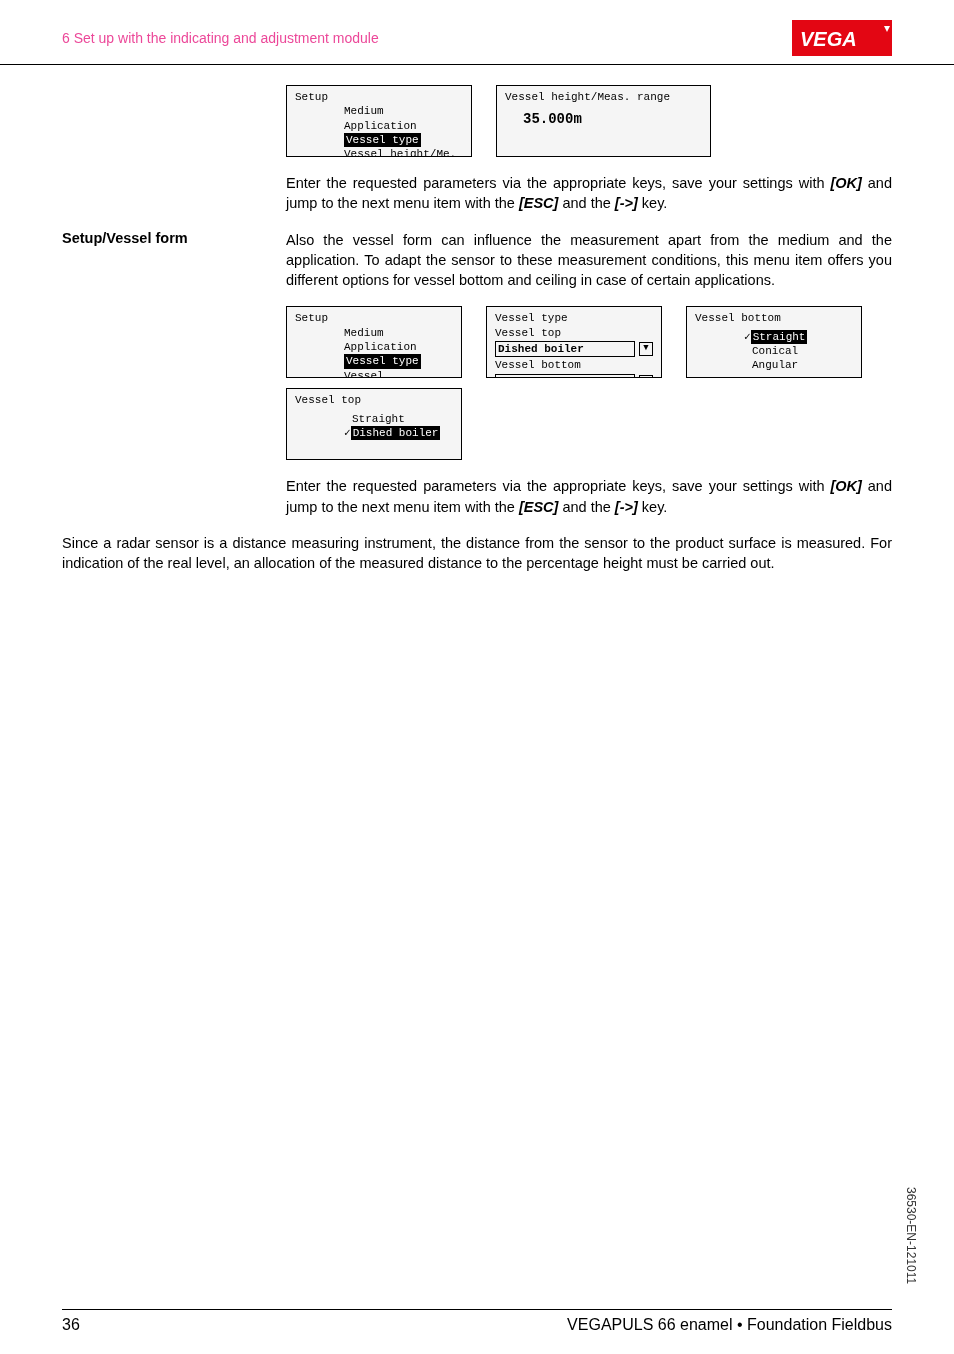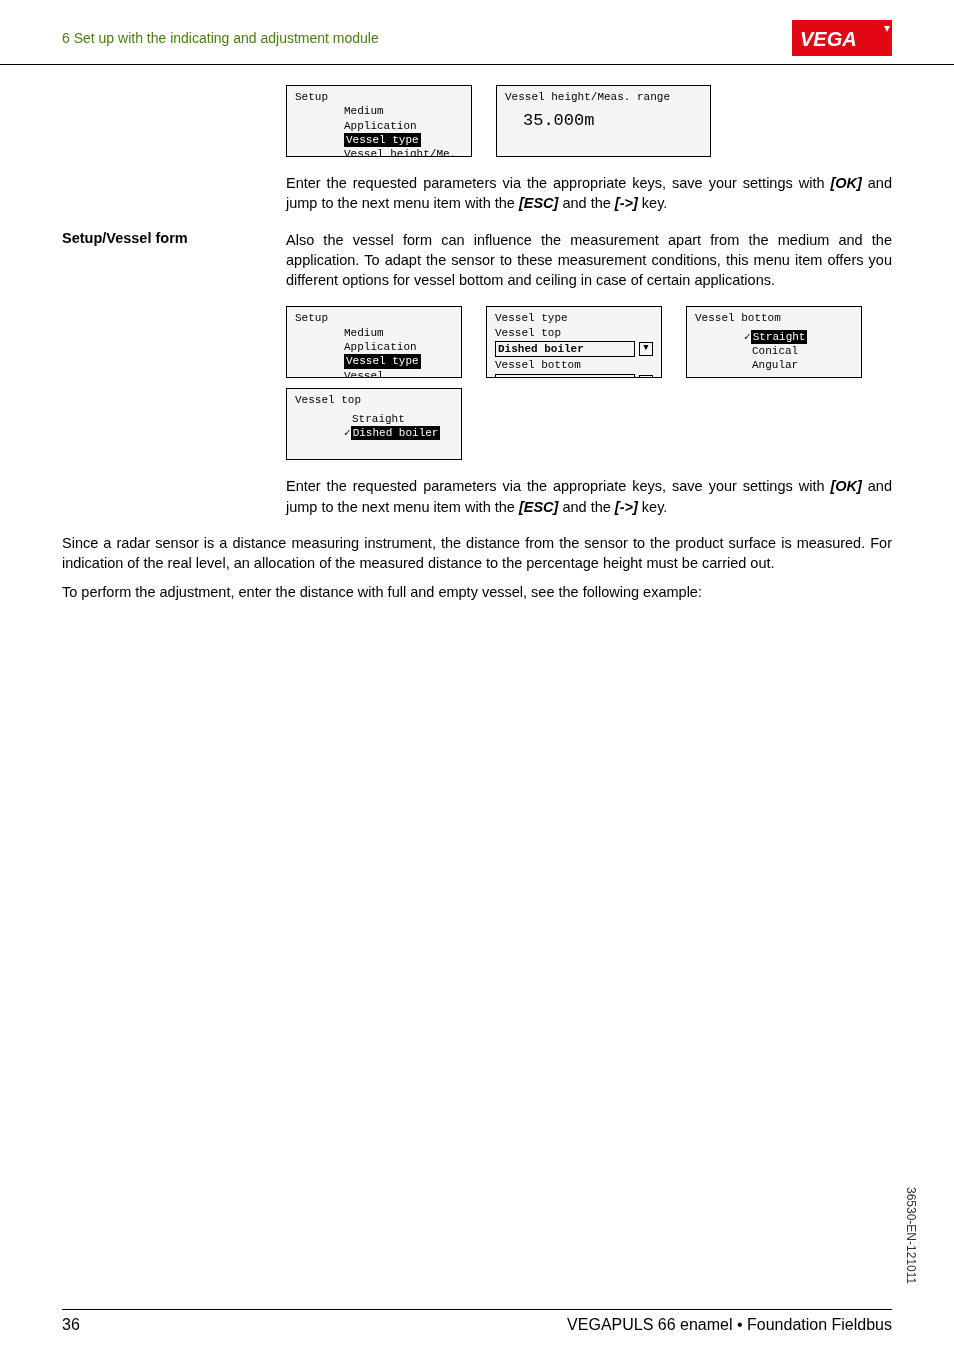--- a/index.html
+++ b/index.html
@@ -20,21 +20,21 @@
     .header {
       display: flex;
       justify-content: space-between;
       align-items: center;
       padding: 20px 62px 8px 62px;
       border-bottom: 1px solid #000;
       margin-bottom: 20px;
     }
     .header-text {
       font-size: 14px;
-      color: #4d7c0f;
+      color: #ec4899;
     }
     .logo {
       display: flex;
       align-items: center;
     }
     .logo-svg {
       width: 100px;
       height: 36px;
     }
     .content {
@@ -67,22 +67,22 @@
       padding-left: 8px;
       margin-left: 41px;
     }
     .lcd-highlight {
       background: #000;
       color: #fff;
       display: inline-block;
       padding: 0 2px;
     }
     .lcd-value {
-      font-size: 17px;
-      font-weight: normal;
+      font-size: 14px;
+      font-weight: bold;
       padding-left: 18px;
       padding-top: 6px;
     }
     .lcd-dropdown-row {
       display: flex;
       justify-content: space-between;
       align-items: center;
       padding: 1px 0;
     }
     .lcd-dropdown-label {
@@ -251,22 +251,21 @@
       <div class="lcd-item"><span class="lcd-check">✓</span><span class="lcd-highlight">Dished boiler</span></div>
     </div>
   </div>
 
   <div class="body-text">
     <span>Enter the requested parameters via the appropriate keys, save your settings with </span><b><i>[OK]</i></b><span> and jump to the next menu item with the </span><b><i>[ESC]</i></b><span> and the </span><b><i>[-&gt;]</i></b><span> key.</span>
   </div>
 
   <div class="section-row">
     <div class="section-content">
-      <div style="margin-bottom:8px">Since a radar sensor is a distance measuring instrument, the distance from the sensor to the product surface is measured. For indication of the real level, an allocation of the measured distance to the percentage height must be carried out.</div>
-      <div>To perform the adjustment, enter the distance with full and empty vessel, see the following example:</div>
+      <div style="margin-bottom:16px">Since a radar sensor is a distance measuring instrument, the distance from the sensor to the product surface is measured. For indication of the real level, an allocation of the measured distance to the percentage height must be carried out.</div>
     </div>
   </div>
 
 </div>
 
 <div class="side-text">36530-EN-121011</div>
 
 <div class="footer">
   <div class="footer-line">
     <span>36</span>

